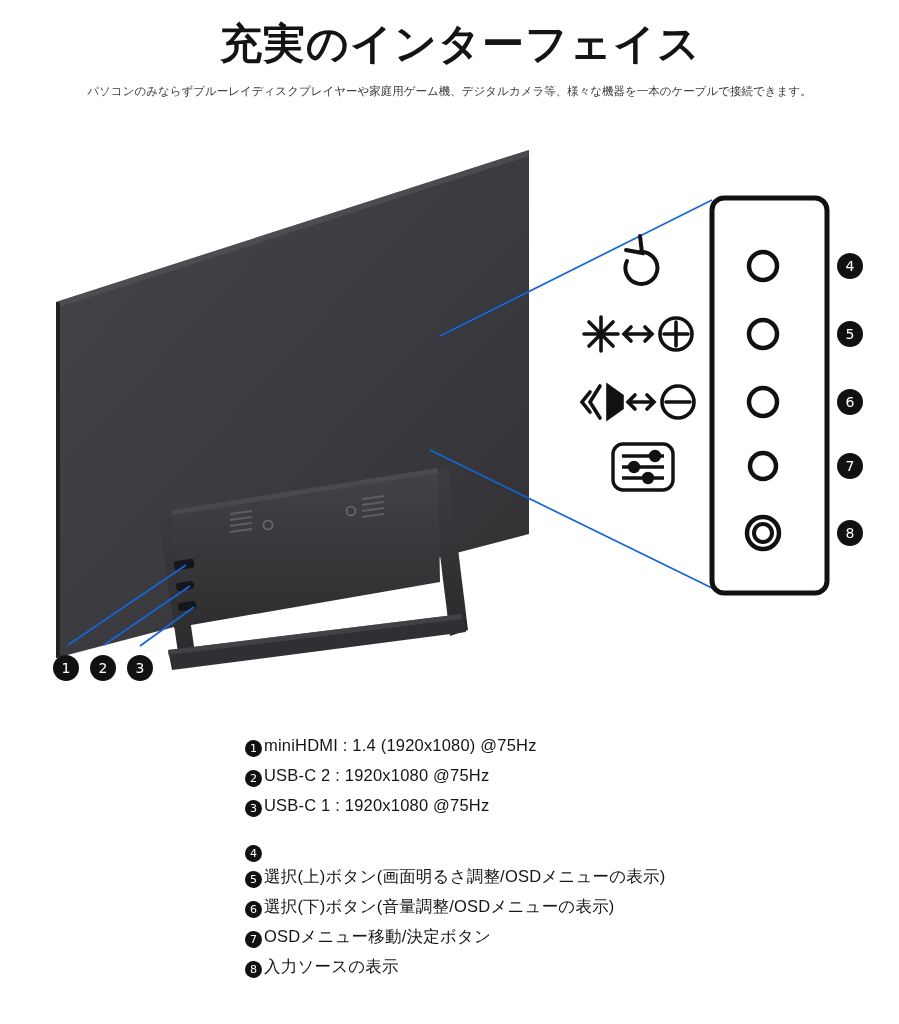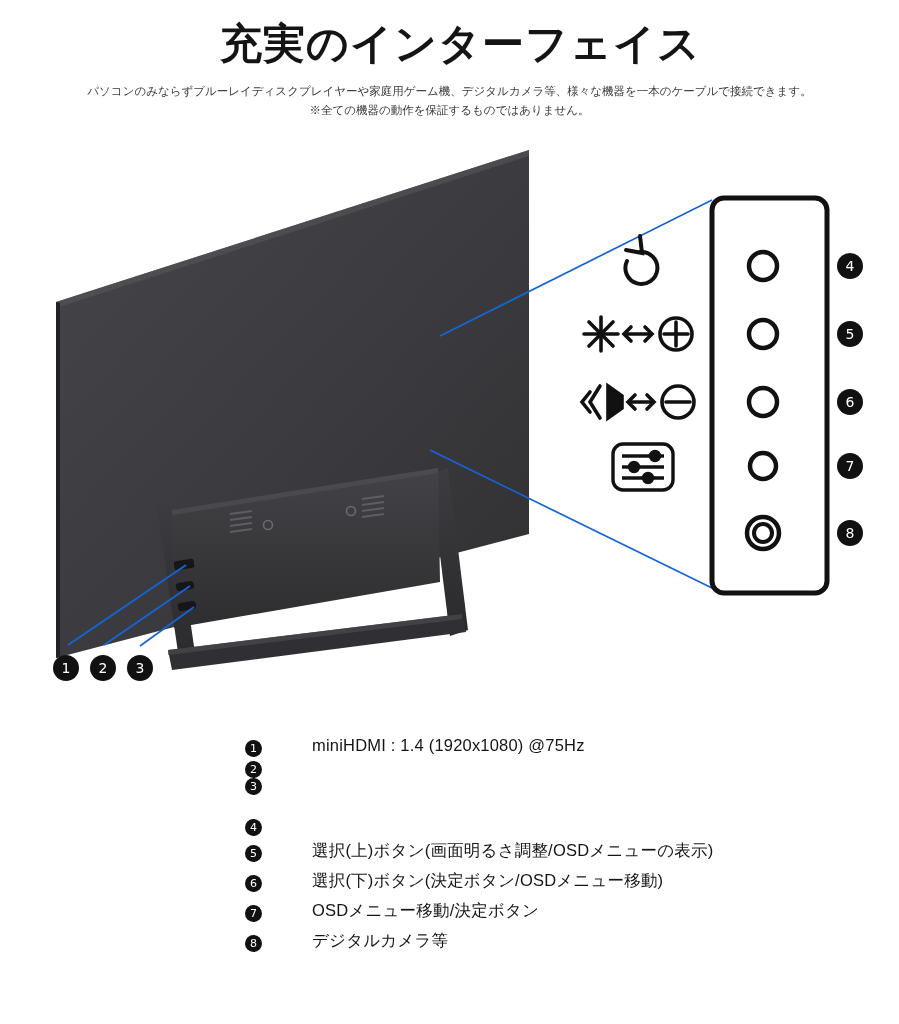--- a/index.html
+++ b/index.html
@@ -80,32 +80,31 @@
     color: #ffffff;
     font-size: 11px;
     line-height: 17px;
     text-align: center;
     margin-right: 2px;
     flex: 0 0 auto;
     position: relative;
     top: 1px;
     font-family: "DejaVu Sans", sans-serif;
   }
-  .legend-text { white-space: nowrap; margin-left: 48px; }
+  .legend-text { white-space: nowrap; }
 </style>
 </head>
 <body>
 
 <div class="page">
 
   <div class="title">充実のインターフェイス</div>
 
   <div class="subtitle">
     <div>パソコンのみならずブルーレイディスクプレイヤーや家庭用ゲーム機、デジタルカメラ等、様々な機器を一本のケーブルで接続できます。</div>
-    <div>※全ての機器の動作を保証するものではありません。</div>
   </div>
 
   <div class="illus">
     <svg width="899" height="570" viewBox="0 0 899 570" xmlns="http://www.w3.org/2000/svg">
       <defs>
         <linearGradient id="backGrad" x1="0" y1="0" x2="1" y2="1">
           <stop offset="0%" stop-color="#46464a"></stop>
           <stop offset="55%" stop-color="#3b3b3f"></stop>
           <stop offset="100%" stop-color="#303033"></stop>
         </linearGradient>
@@ -263,39 +262,41 @@
   </div>
 
   <div class="legend">
 
     <div class="legend-row">
       <span class="num-badge">1</span>
       <span class="legend-text">miniHDMI : 1.4 (1920x1080) @75Hz</span>
     </div>
     <div class="legend-row">
       <span class="num-badge">2</span>
+      <span class="legend-text">USB-C 2 : 1920x1080 @75Hz</span>
     </div>
     <div class="legend-row">
       <span class="num-badge">3</span>
+      <span class="legend-text">USB-C 1 : 1920x1080 @75Hz</span>
     </div>
 
     <div class="legend-row legend-group-2">
       <span class="num-badge">4</span>
     </div>
     <div class="legend-row">
       <span class="num-badge">5</span>
       <span class="legend-text">選択(上)ボタン(画面明るさ調整/OSDメニューの表示)</span>
     </div>
     <div class="legend-row">
       <span class="num-badge">6</span>
-      <span class="legend-text">選択(下)ボタン(決定ボタン/OSDメニュー移動)</span>
+      <span class="legend-text">選択(下)ボタン(音量調整/OSDメニューの表示)</span>
     </div>
     <div class="legend-row">
       <span class="num-badge">7</span>
       <span class="legend-text">OSDメニュー移動/決定ボタン</span>
     </div>
     <div class="legend-row">
       <span class="num-badge">8</span>
-      <span class="legend-text">デジタルカメラ等</span>
+      <span class="legend-text">入力ソースの表示</span>
     </div>
 
   </div>
 </div>
 
 </body></html>

